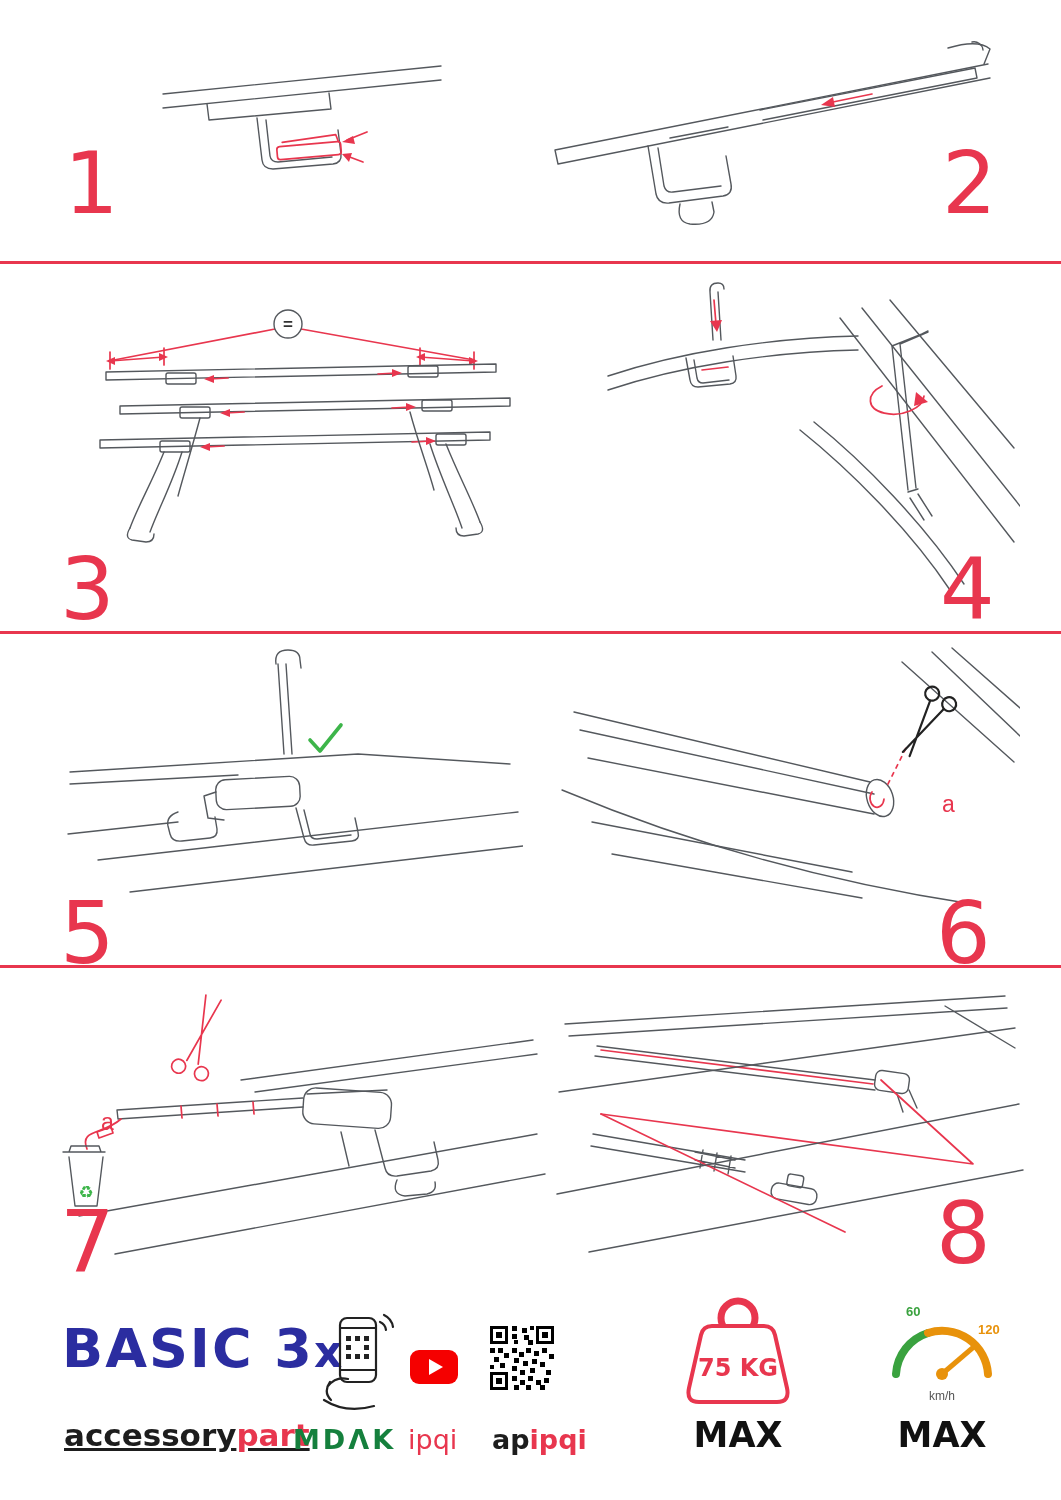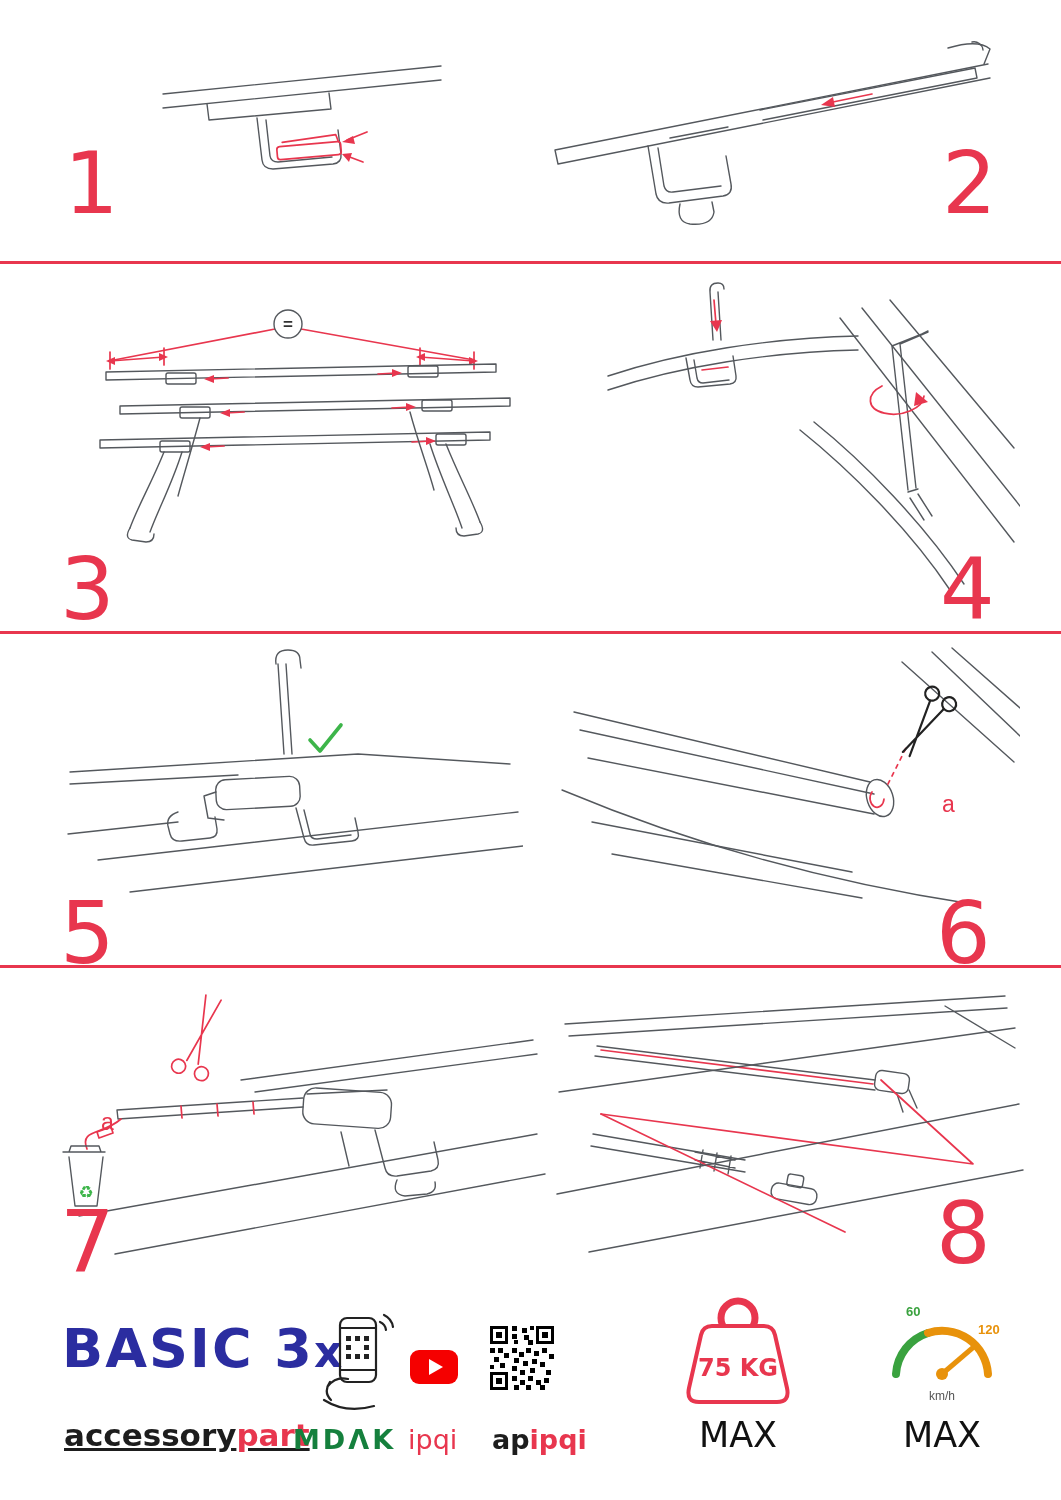--- a/index.html
+++ b/index.html
@@ -27,21 +27,21 @@
   .partner{position:absolute;top:1426px;font-size:27px;color:#15803d;line-height:1;
            font-family:"DejaVu Sans",sans-serif;}
   .p-mdak{left:293px;letter-spacing:3px;font-weight:600;}
   .p-ipqi{left:408px;color:#e8364e;font-weight:400;}
   .p-apline{left:492px;font-weight:600;color:#1d1d1d;}
   .p-apline .red{color:#e8364e;}
   .yt{position:absolute;left:410px;top:1350px;width:48px;height:34px;background:#f50000;
       border-radius:9px;display:flex;align-items:center;justify-content:center;}
   .yt-tri{width:0;height:0;border-left:14px solid #fff;border-top:8px solid transparent;
           border-bottom:8px solid transparent;margin-left:3px;}
-  .max-label{position:absolute;top:1418px;font-size:35px;font-weight:400;color:#111;
+  .max-label{position:absolute;top:1418px;font-size:35px;font-weight:700;color:#111;
              font-family:"DejaVu Sans",sans-serif;text-align:center;line-height:1;}
 </style>
 </head>
 <body>
 
 <div class="page">
 
   <div>
     <svg class="ill" style="left:145px;top:52px" width="310" height="195" viewBox="0 0 310 195">
       <path class="ln" d="M18,42 L296,14"></path>

